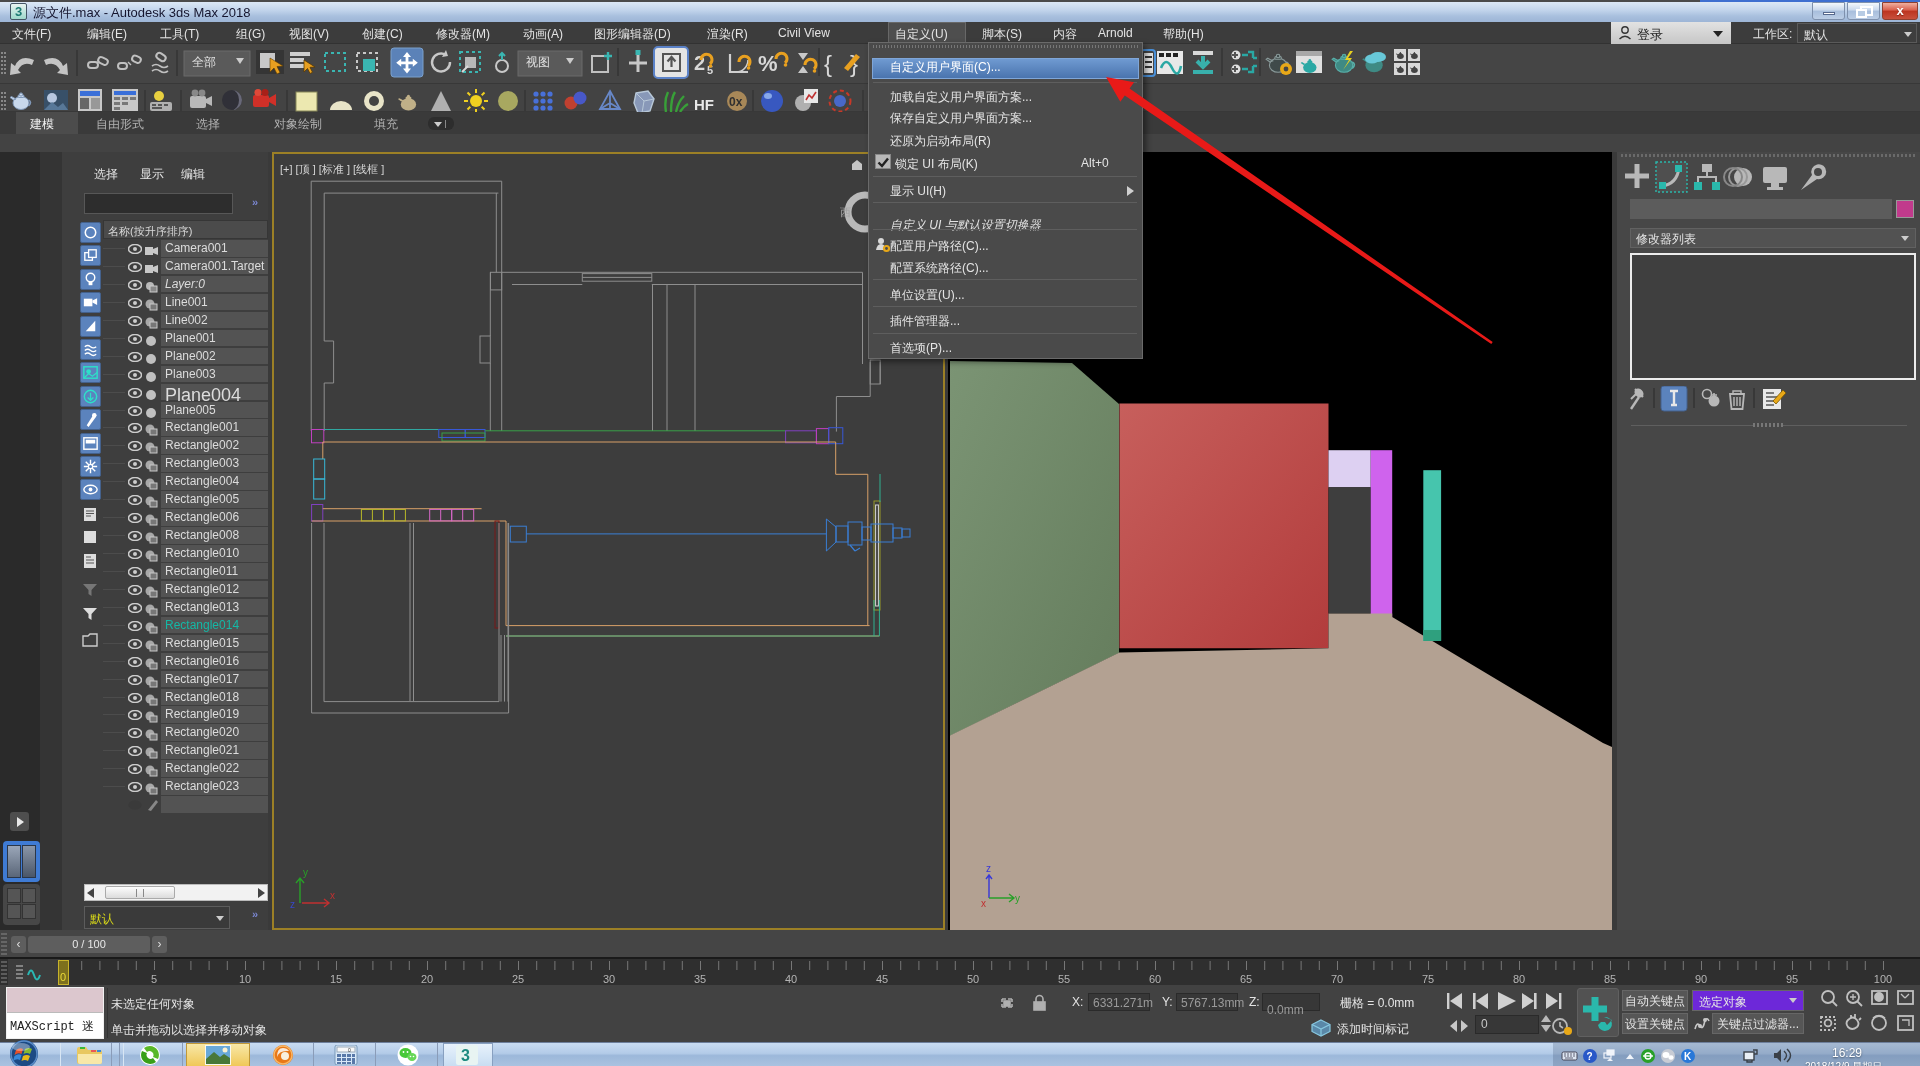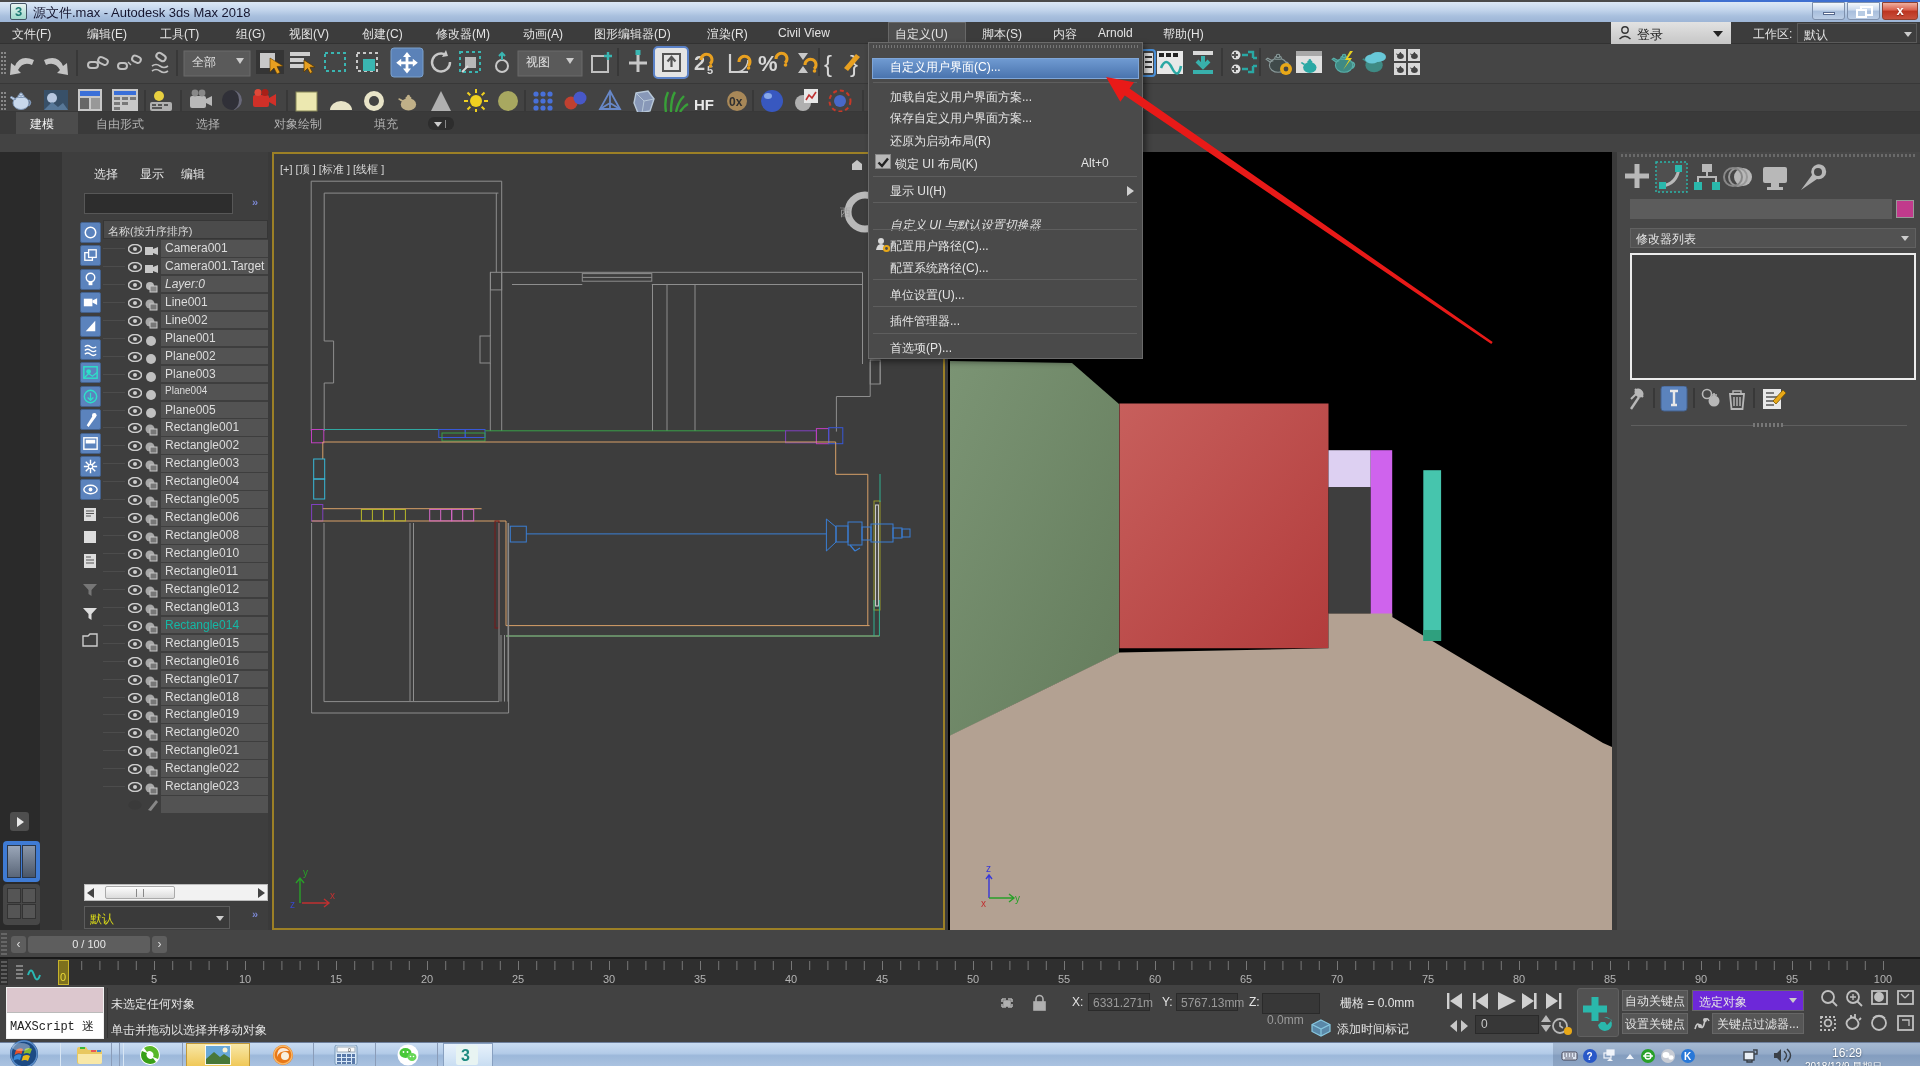--- a/index.html
+++ b/index.html
@@ -544,21 +544,21 @@
 <div class="abs" style="left:0;top:231.5px;width:206px;height:17px;">
 <div class="abs" style="left:41px;top:8px;width:22px;height:1px;background:#5a5a5a;opacity:.5;"></div>
         <svg width="14" height="10" viewBox="0 0 14 10" style="position:absolute;left:66px;top:4px;">
           <ellipse cx="7" cy="5" rx="6.5" ry="4.5" fill="none" stroke="#ccc" stroke-width="1.5"></ellipse>
           <circle cx="7" cy="5" r="2" fill="#ccc"></circle>
         </svg>
 <div class="abs" style="left:83px;top:3px;"><svg width="13" height="12" viewBox="0 0 13 12">
             <circle cx="6" cy="6" r="5" fill="#c0c0c0"></circle>
           </svg></div>
 <div class="abs" style="left:99px;top:0;width:107px;height:16.5px;background:#535353;"></div>
-<div class="abs" style="left:103px;top:1px;color:#dcdcdc;font-size:10px;white-space:nowrap;">Plane004</div>
+<div class="abs" style="left:103px;top:1px;color:#dcdcdc;font-size:18px;white-space:nowrap;">Plane004</div>
 </div>
 <div class="abs" style="left:0;top:249.5px;width:206px;height:17px;">
 <div class="abs" style="left:41px;top:8px;width:22px;height:1px;background:#5a5a5a;opacity:.5;"></div>
         <svg width="14" height="10" viewBox="0 0 14 10" style="position:absolute;left:66px;top:4px;">
           <ellipse cx="7" cy="5" rx="6.5" ry="4.5" fill="none" stroke="#ccc" stroke-width="1.5"></ellipse>
           <circle cx="7" cy="5" r="2" fill="#ccc"></circle>
         </svg>
 <div class="abs" style="left:83px;top:3px;"><svg width="13" height="12" viewBox="0 0 13 12">
             <circle cx="6" cy="6" r="5" fill="#c0c0c0"></circle>
           </svg></div>
@@ -1188,21 +1188,21 @@
 <g fill="none" stroke="#b0b0b0" stroke-width="1.6">
           <rect x="36" y="8" width="11" height="8" fill="#b0b0b0"></rect>
           <path d="M38 8 v-3 a3.5 3.5 0 0 1 7 0 v3"></path>
         </g>
 </svg>
 <div class="txt abs" style="left:1072px;top:10px;">X:</div>
 <div class="abs" style="left:1088px;top:8px;width:62px;height:18px;background:#373737;border:1px solid #2a2a2a;color:#9a9a9a;font-size:12px;padding:2px 0 0 4px;">6331.271m</div>
 <div class="txt abs" style="left:1162px;top:10px;">Y:</div>
 <div class="abs" style="left:1176px;top:8px;width:62px;height:18px;background:#373737;border:1px solid #2a2a2a;color:#9a9a9a;font-size:12px;padding:2px 0 0 4px;">5767.13mm</div>
 <div class="txt abs" style="left:1249px;top:10px;">Z:</div>
-<div class="abs" style="left:1262px;top:8px;width:58px;height:18px;background:#373737;border:1px solid #2a2a2a;color:#9a9a9a;font-size:12px;padding:19px 0 0 4px;">0.0mm</div>
+<div class="abs" style="left:1262px;top:8px;width:58px;height:18px;background:#373737;border:1px solid #2a2a2a;color:#9a9a9a;font-size:12px;padding:9px 0 0 4px;">0.0mm</div>
 <div class="txt abs" style="left:1340px;top:10px;">栅格 = 0.0mm</div>
 <svg class="abs" style="left:1310px;top:33px;" width="22" height="20" viewBox="0 0 22 20">
         <path d="M11 2 L20 6.5 v7 L11 18 L2 13.5 v-7z" fill="#5a88a8" stroke="#88c8e0" stroke-width="1.2"></path>
         <path d="M2 6.5 L11 11 L20 6.5 M11 11 V18" stroke="#88c8e0" stroke-width="1.2" fill="none"></path>
       </svg>
 <div class="txt abs" style="left:1337px;top:36px;">添加时间标记</div>
 </div>
 
 <div class="abs" style="top:985px;left:0;width:0;height:0;"></div>
 <svg class="abs" style="left:1440px;top:988px;" width="130" height="26" viewBox="0 0 130 26">

